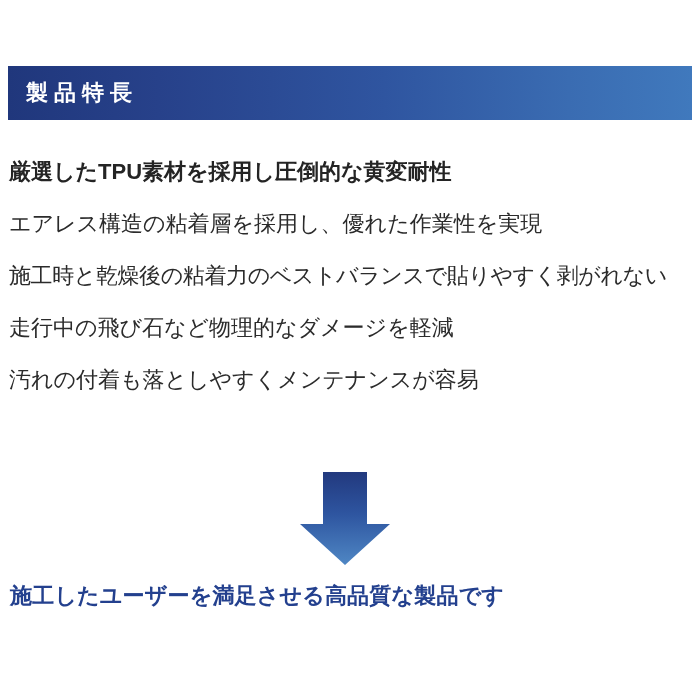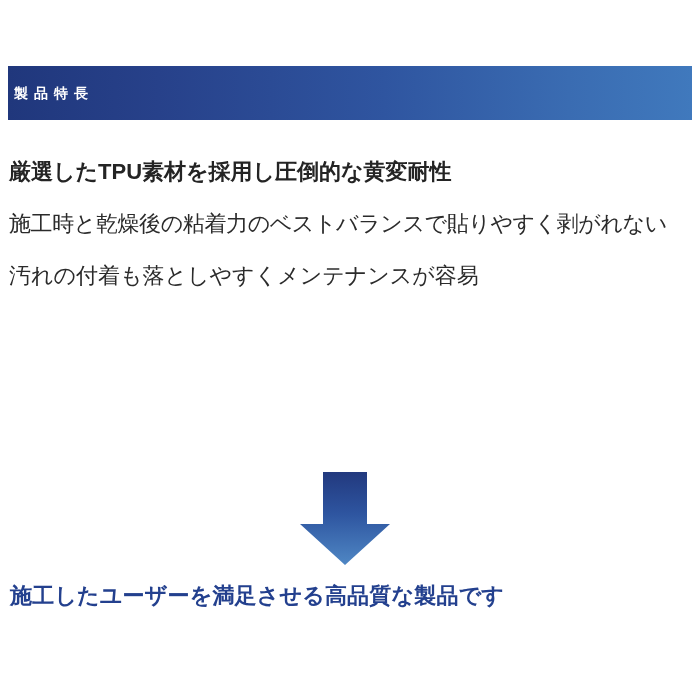--- a/index.html
+++ b/index.html
@@ -29,24 +29,24 @@
     left: 8px;
     top: 66px;
     width: 684px;
     height: 54px;
     background: linear-gradient(to right, #20377c 0%, #27418a 22%, #2f55a0 55%, #3a6cb2 82%, #4079bd 100%);
     display: flex;
     align-items: center;
   }
   .section-banner-title {
     color: #ffffff;
-    font-size: 14px;
+    font-size: 22px;
     font-weight: bold;
     letter-spacing: 6px;
-    margin-left: 6px;
+    margin-left: 18px;
     line-height: 1;
     white-space: nowrap;
   }
 
   
   .feature-list {
     position: absolute;
     left: 9px;
     top: 146px;
     width: 690px;
@@ -102,21 +102,23 @@
 <body>
 
 <div class="page">
 
   <div class="section-banner">
     <div class="section-banner-title">製品特長</div>
   </div>
 
   <div class="feature-list">
     <div class="feature-item is-emphasis">厳選したTPU素材を採用し圧倒的な黄変耐性</div>
+    <div class="feature-item">エアレス構造の粘着層を採用し、優れた作業性を実現</div>
     <div class="feature-item is-tight">施工時と乾燥後の粘着力のベストバランスで貼りやすく剥がれない</div>
+    <div class="feature-item">走行中の飛び石など物理的なダメージを軽減</div>
     <div class="feature-item">汚れの付着も落としやすくメンテナンスが容易</div>
   </div>
 
   <div class="arrow-wrap">
     <svg viewBox="0 0 92 94" xmlns="http://www.w3.org/2000/svg" aria-hidden="true">
       <defs>
         <linearGradient id="arrowGrad" x1="0" y1="0" x2="0" y2="1">
           <stop offset="0%" stop-color="#22397e"></stop>
           <stop offset="45%" stop-color="#2e55a0"></stop>
           <stop offset="100%" stop-color="#4f87c4"></stop>

